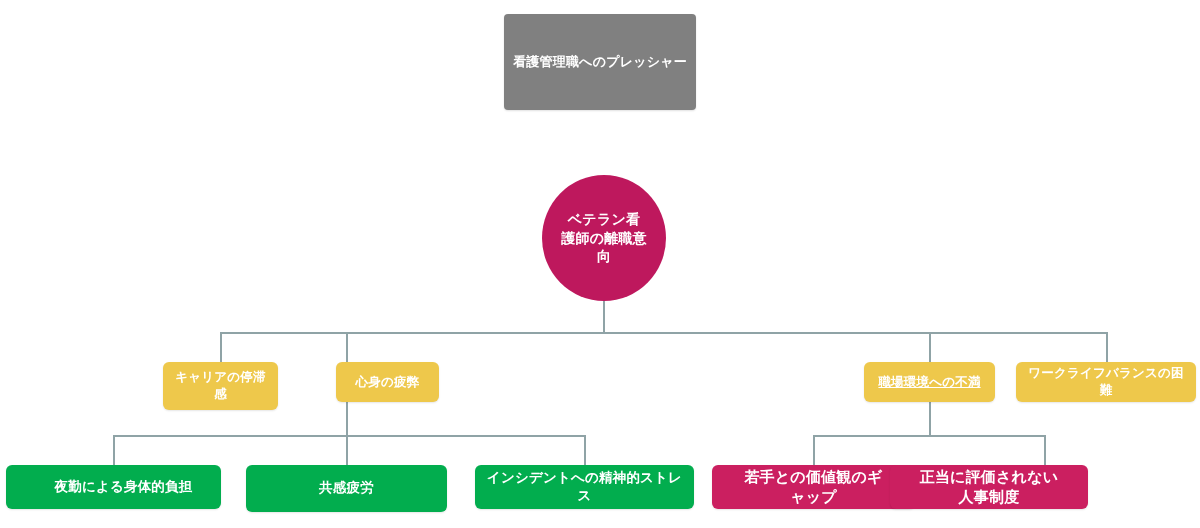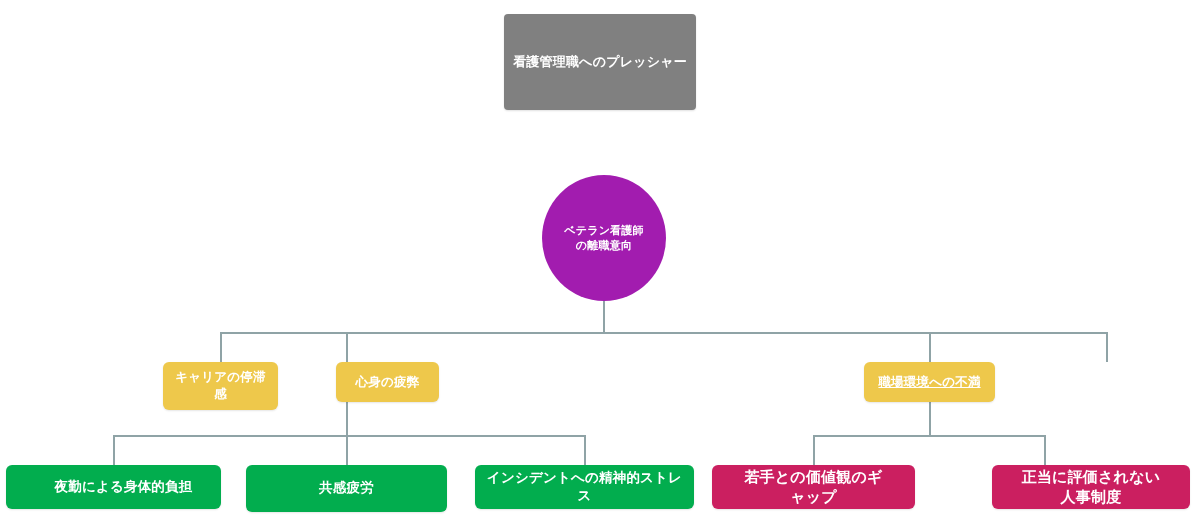--- a/index.html
+++ b/index.html
@@ -40,23 +40,23 @@
   }
 
   .node-root {
     background: #808080;
     border-radius: 4px;
     font-size: 13px;
     box-shadow: 0 1px 2px rgba(0,0,0,0.12);
   }
 
   .node-circle {
-    background: #a21caf;
+    background: #be185d;
     border-radius: 50%;
-    font-size: 11px;
+    font-size: 14px;
     padding: 0 18px;
   }
   .node-circle .label {
     display: block;
     width: 86px;
   }
 
   .node-cat {
     background: #eec84b;
     border-radius: 6px;
@@ -123,34 +123,37 @@
   </div>
 
   <div class="node node-cat" style="left:295px; top:362px; width:103px; height:40px;margin-left:41px;">
     <span class="label">心身の疲弊</span>
   </div>
 
   <div class="node node-cat" style="left:864px; top:362px; width:131px; height:40px;text-decoration:underline;">
     <span class="label">職場環境への不満</span>
   </div>
 
+  <div class="node node-cat" style="left:1016px; top:362px; width:180px; height:40px;">
+    <span class="label">ワークライフバランスの困難</span>
+  </div>
 
   <div class="node node-leaf-green" style="left:6px; top:465px; width:215px; height:44px;padding-left:30px;">
     <span class="label">夜勤による身体的負担</span>
   </div>
 
   <div class="node node-leaf-green" style="left:246px; top:465px; width:201px; height:47px;">
     <span class="label">共感疲労</span>
   </div>
 
   <div class="node node-leaf-green" style="left:475px; top:465px; width:219px; height:44px;justify-content:flex-end;">
     <span class="label">インシデントへの精神的ストレス</span>
   </div>
 
   <div class="node node-leaf-pink" style="left:712px; top:465px; width:203px; height:44px;">
     <span class="label">若手との価値観のギャップ</span>
   </div>
 
-  <div class="node node-leaf-pink" style="left:992px; top:465px; width:198px; height:44px;">
+  <div class="node node-leaf-pink" style="left:890px; top:465px; width:198px; height:44px;">
     <span class="label">正当に評価されない人事制度</span>
   </div>
 
 </div>
 
 </body></html>

